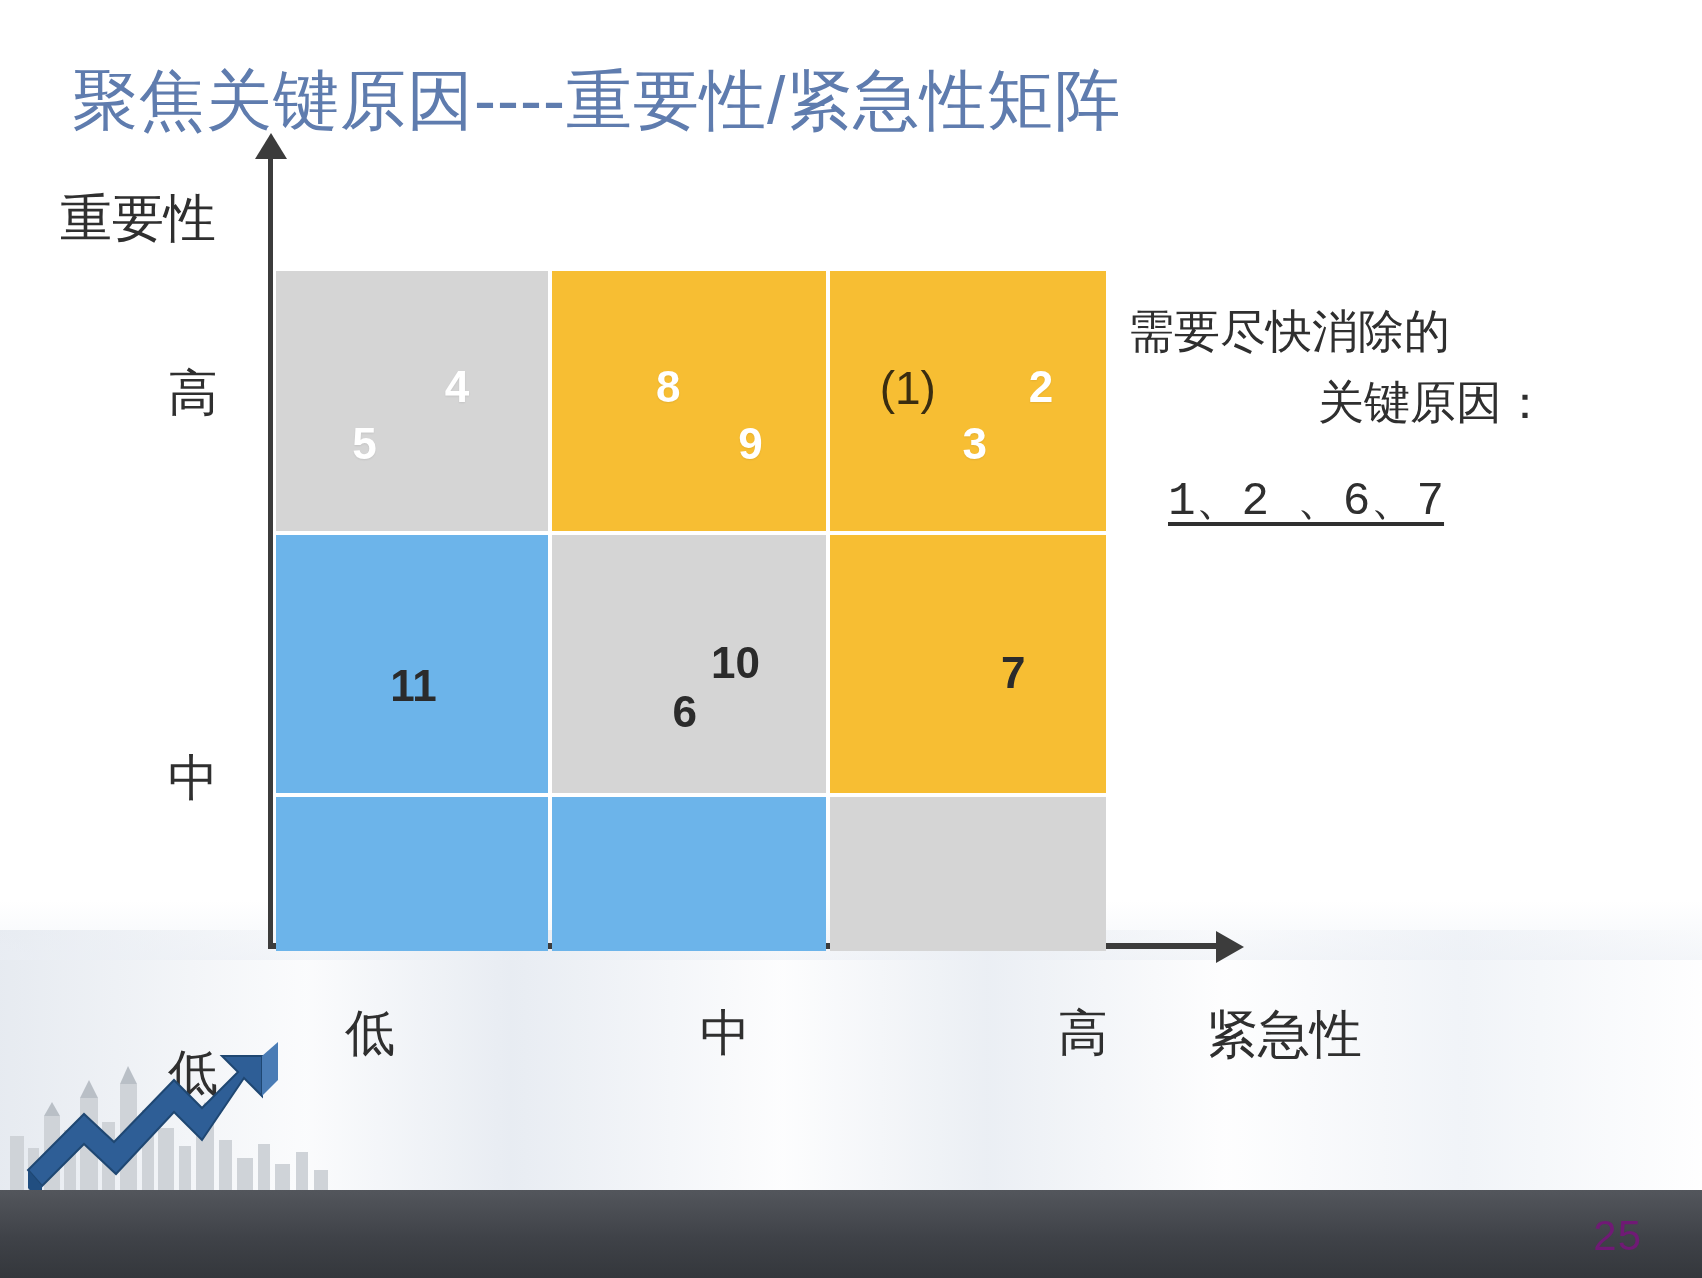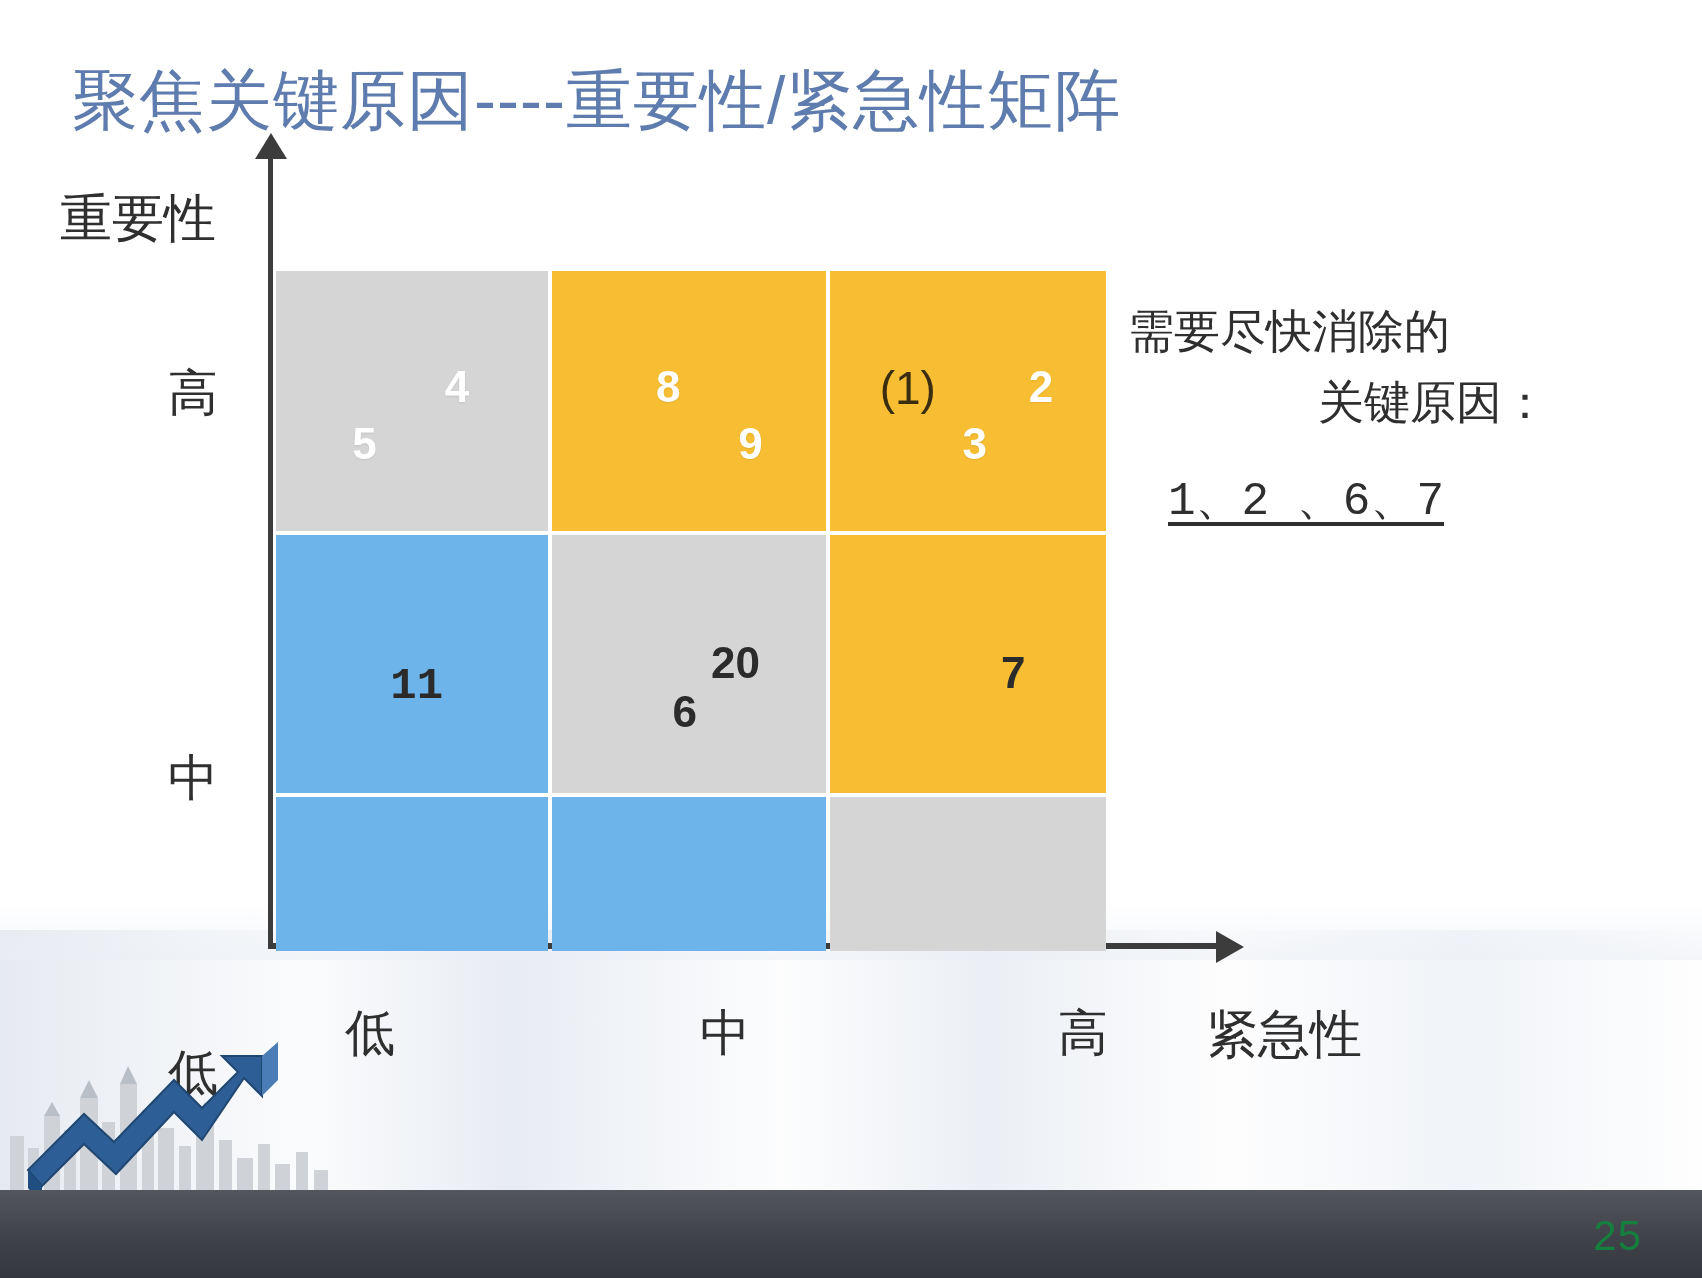--- a/index.html
+++ b/index.html
@@ -26,21 +26,21 @@
     pointer-events:none;
   }
 
   
   .footer-band{
     position:absolute;left:0;bottom:0;width:1702px;height:88px;
     background:linear-gradient(180deg,#53565c 0%,#3f4248 55%,#34373c 100%);
   }
   .page-number{
     position:absolute;right:60px;bottom:18px;
-    color:#15803d;font-size:42px;font-weight:400;letter-spacing:1px;
+    color:#701a75;font-size:42px;font-weight:400;letter-spacing:1px;
   }
 
   
   .slide-title{
     position:absolute;left:72px;top:56px;
     font-size:66px;font-weight:normal;color:#5F7CAE;
     letter-spacing:1px;white-space:nowrap;
     text-shadow:0 1px 0 rgba(255,255,255,.6);
   }
 
@@ -86,21 +86,21 @@
   .matrix{
     position:absolute;left:276px;top:271px;width:822px;height:672px;
     display:grid;
     grid-template-columns:272px 274px 276px;
     grid-template-rows:260px 258px 154px;
     gap:4px;
   }
   .cell{position:relative;}
   .cell.gray  {background:#D5D5D5;}
   .cell.amber {background:#F7BE33;}
-  .cell.blue  {background:#6CB4EA;font-family:Liberation Mono, monospace;}
+  .cell.blue  {background:#6CB4EA;}
   .cell-num{
     position:absolute;font-size:44px;font-weight:bold;line-height:1;
   }
   .cell-num.light{color:#ffffff;text-shadow:0 1px 2px rgba(0,0,0,.08);}
   .cell-num.dark {color:#2b2b2b;}
   .cell-num.paren{color:#3a2d10;font-weight:normal;font-size:46px;}
 
   
   .note{
     position:absolute;left:1128px;top:300px;width:420px;
@@ -154,21 +154,21 @@
     </div>
     <div class="cell amber">
       <span class="cell-num paren" style="left: 18%; top: 36%;">(1)</span>
       <span class="cell-num light" style="left: 72%; top: 36%;">2</span>
       <span class="cell-num light" style="left: 48%; top: 58%;">3</span>
     </div>
     <div class="cell blue">
       <span class="cell-num dark" style="left: 42%; top: 50%;">11</span>
     </div>
     <div class="cell gray">
-      <span class="cell-num dark" style="left: 58%; top: 41%;">20</span>
+      <span class="cell-num dark" style="left: 58%; top: 41%;">10</span>
       <span class="cell-num dark" style="left: 44%; top: 60%;">6</span>
     </div>
     <div class="cell amber">
       <span class="cell-num dark" style="left: 62%; top: 45%;">7</span>
     </div>
     <div class="cell blue"></div>
     <div class="cell blue"></div>
     <div class="cell gray"></div>
   </div>
 

